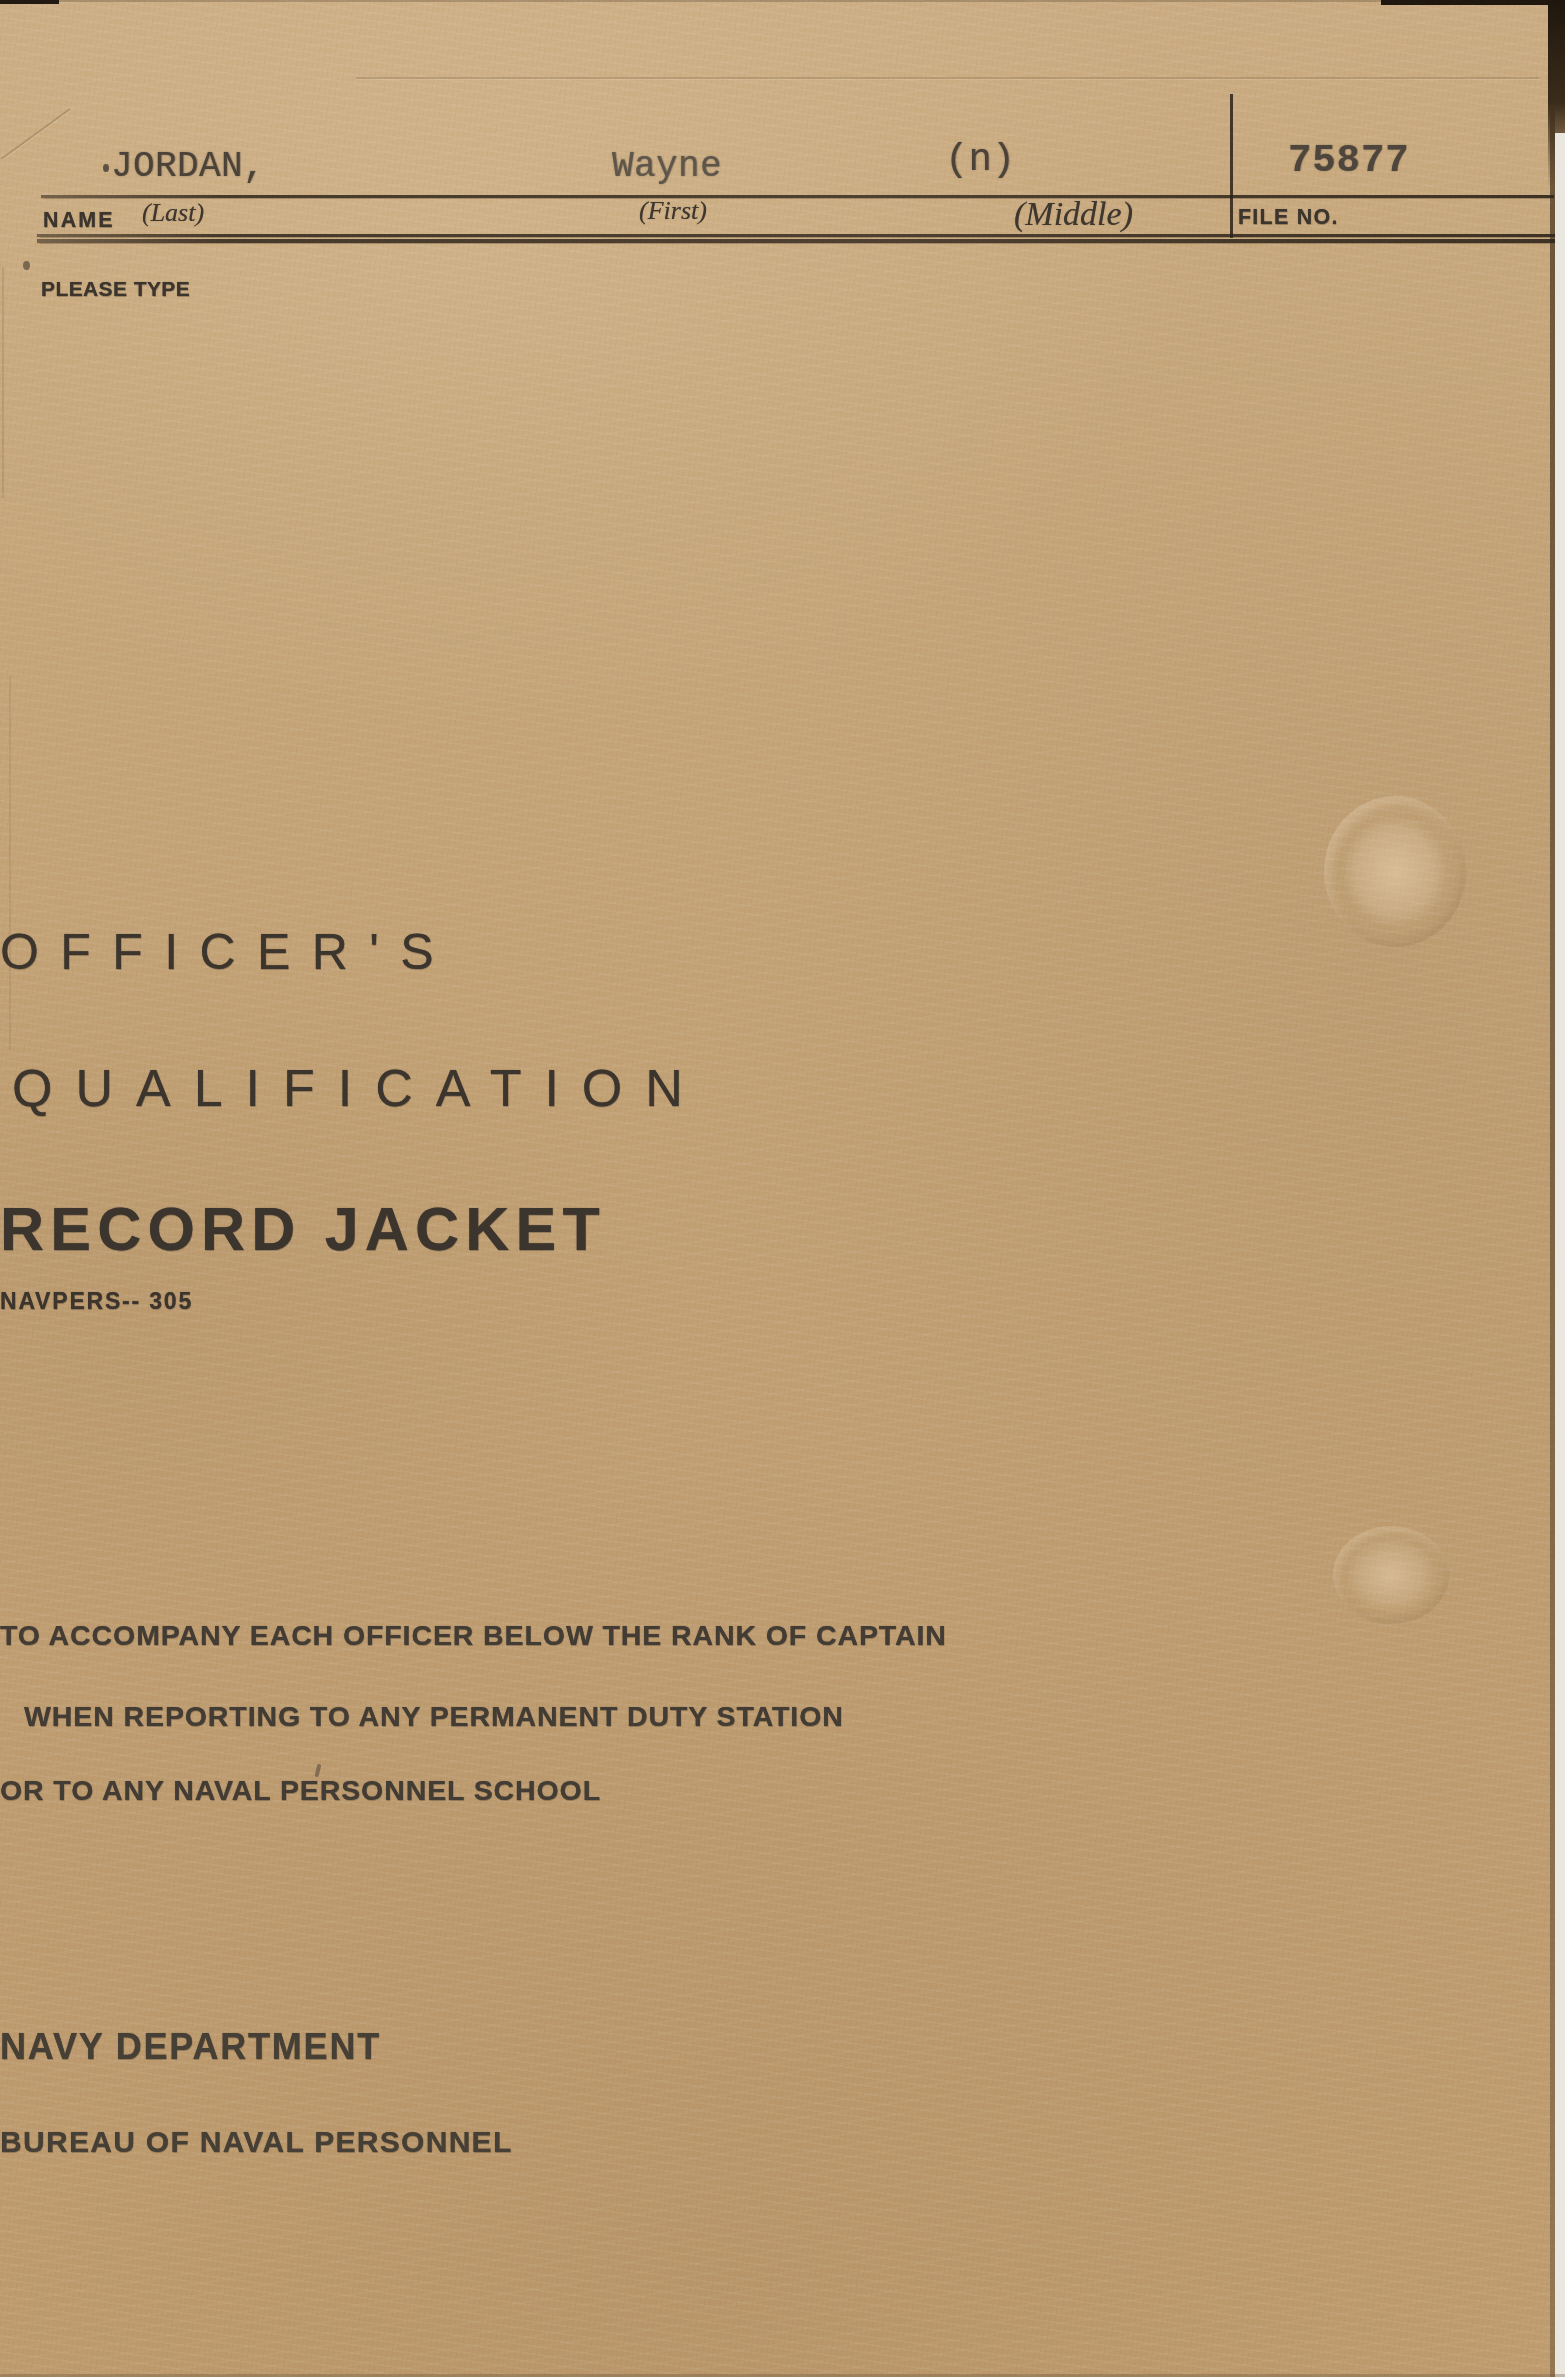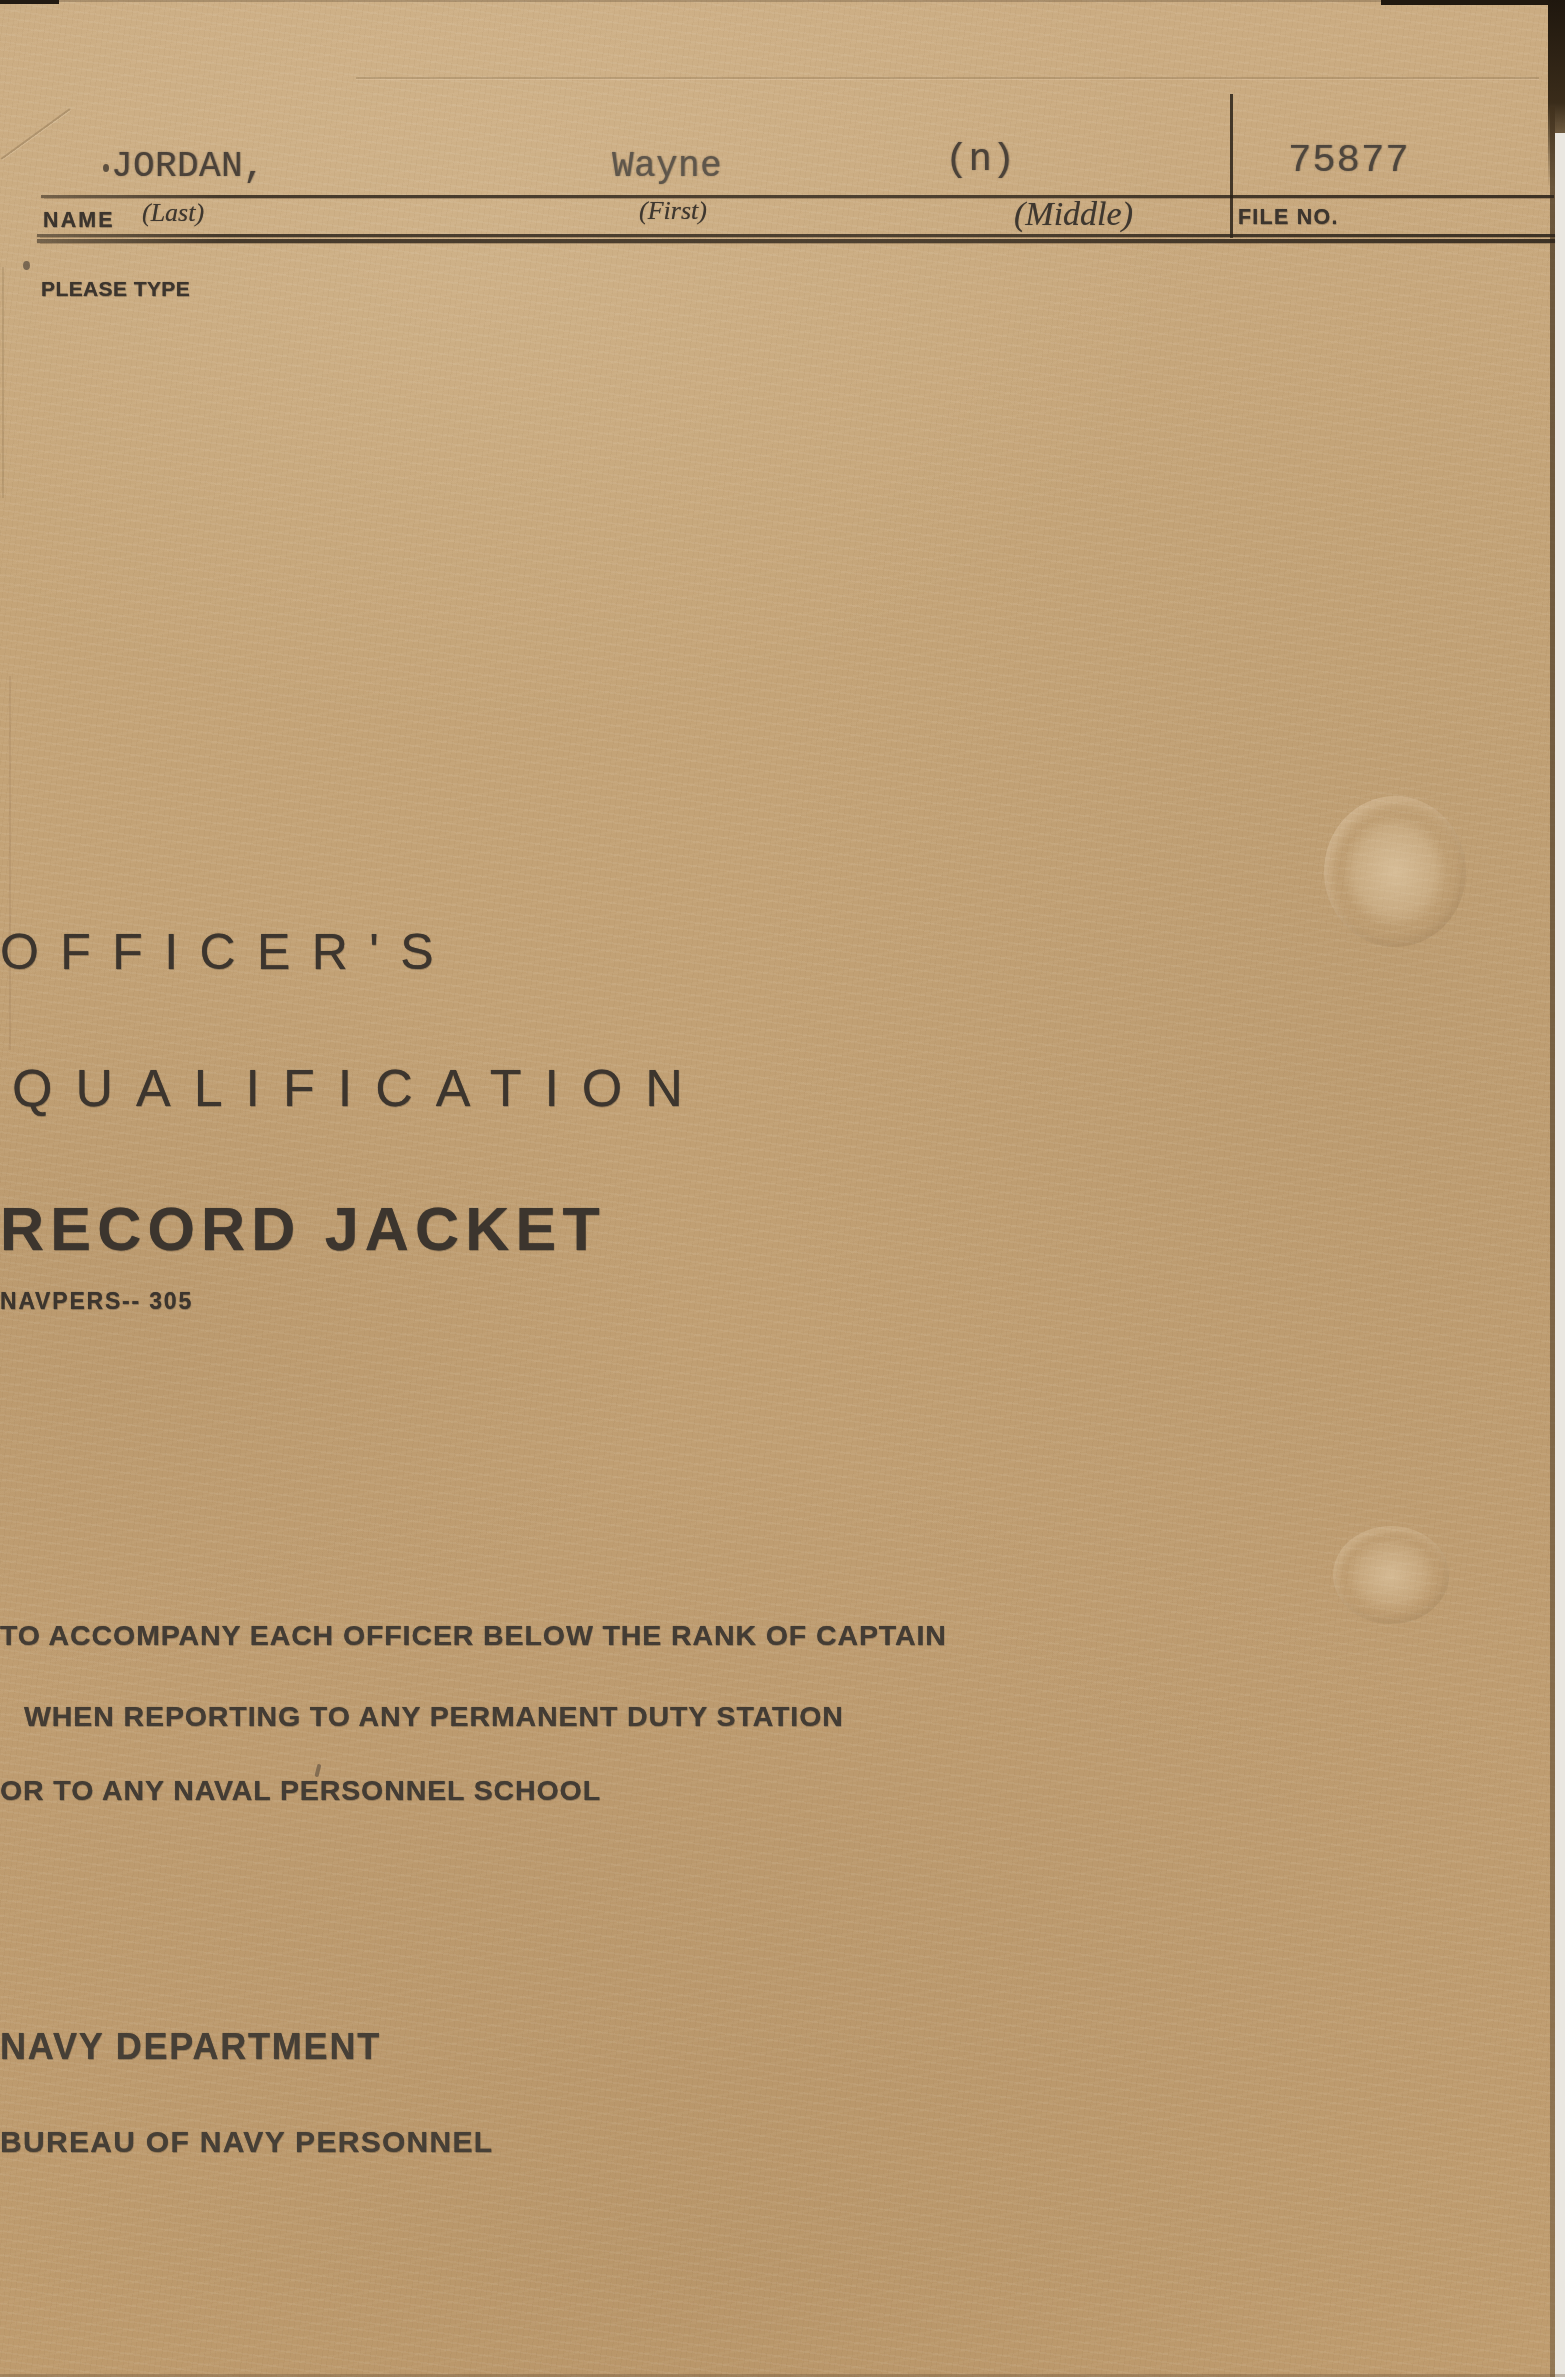--- a/index.html
+++ b/index.html
@@ -93,21 +93,21 @@
   <div class="abs scuff scuff2"></div>
   <div class="abs speck" style="left:103px;top:164px;width:6.2px;height:8px;"></div>
   <div class="abs speck" style="left:23px;top:261px;width:7.1px;height:9px;opacity:0.75;"></div>
   <div class="abs speck" style="left:316px;top:1764px;width:3.6px;height:12.5px;opacity:0.6;transform:rotate(14deg);border-radius:1.8px;"></div>
 
   <div>
 
     <div class="abs typed" style="left:111px;top:149px;font-size:36px;letter-spacing:0.4px;">JORDAN,</div>
     <div class="abs typed" style="left:612px;top:149px;font-size:36px;letter-spacing:0.4px;color:#5e564b;filter:blur(0.4px);">Wayne</div>
     <div class="abs typed" style="left:945px;top:141px;font-size:39px;">(n)</div>
-    <div class="abs typed" style="left:1288px;top:142px;font-size:39px;letter-spacing:0.9px;color:#4e463d;">75877</div>
+    <div class="abs typed" style="left:1288px;top:142px;font-size:39px;letter-spacing:0.9px;color:#4e463d;font-weight:bold;">75877</div>
 
     <div class="abs rule-h" style="left:41px;top:195px;width:1513px;height:2.7px;"></div>
     <div class="abs rule-v" style="left:1230px;top:94px;width:2.7px;height:144px;"></div>
     <div class="abs rule-h" style="left:37px;top:234px;width:1518px;height:2.7px;"></div>
     <div class="abs rule-h" style="left:37px;top:239px;width:1518px;height:3.6px;"></div>
 
     <div class="abs printed" style="left:43px;top:210px;font-size:21.4px;font-weight:bold;letter-spacing:2.2px;">NAME</div>
     <div class="abs serifcap" style="left:142px;top:200px;font-size:26px;">(Last)</div>
     <div class="abs serifcap" style="left:639px;top:198px;font-size:26px;">(First)</div>
     <div class="abs serifcap" style="left:1014px;top:197px;font-size:34px;">(Middle)</div>
@@ -124,16 +124,16 @@
   </div>
 
   <div>
     <div class="abs printed center" style="top:1621px;font-size:28.5px;letter-spacing:0.9px;font-weight:bold;color:#433c34;">TO ACCOMPANY EACH OFFICER BELOW THE RANK OF CAPTAIN</div>
     <div class="abs printed center" style="top:1702px;font-size:28.5px;letter-spacing:0.9px;font-weight:bold;color:#433c34;margin-left:24px;">WHEN REPORTING TO ANY PERMANENT DUTY STATION</div>
     <div class="abs printed center" style="top:1776px;font-size:28.5px;letter-spacing:0.9px;font-weight:bold;color:#433c34;">OR TO ANY NAVAL PERSONNEL SCHOOL</div>
   </div>
 
   <div>
     <div class="abs printed center" style="top:2029px;font-size:36px;letter-spacing:1.8px;font-weight:bold;color:#463f36;">NAVY DEPARTMENT</div>
-    <div class="abs printed center" style="top:2127px;font-size:30px;letter-spacing:1.3px;font-weight:bold;color:#463f36;">BUREAU OF NAVY PERSONNEL</div>
+    <div class="abs printed center" style="top:2127px;font-size:30px;letter-spacing:1.3px;font-weight:bold;color:#463f36;">BUREAU OF NAVAL PERSONNEL</div>
   </div>
 </div>
 
 
 </body></html>

